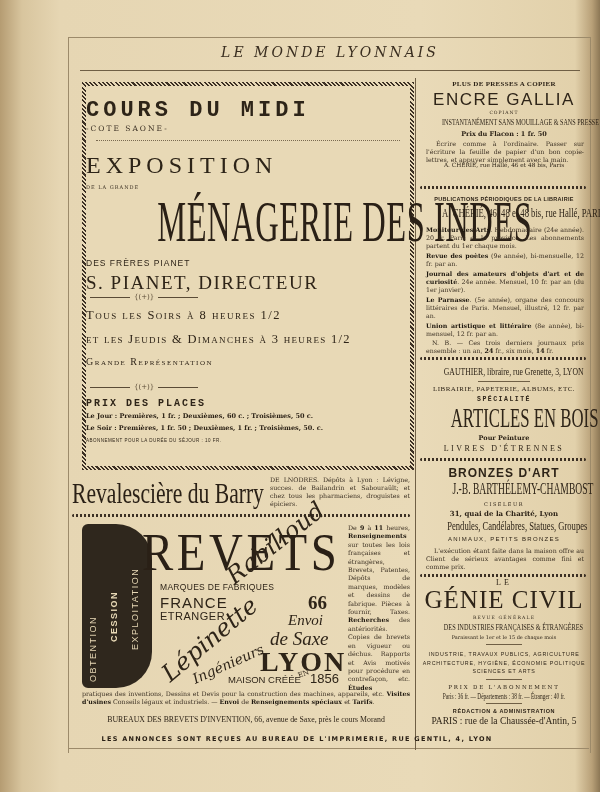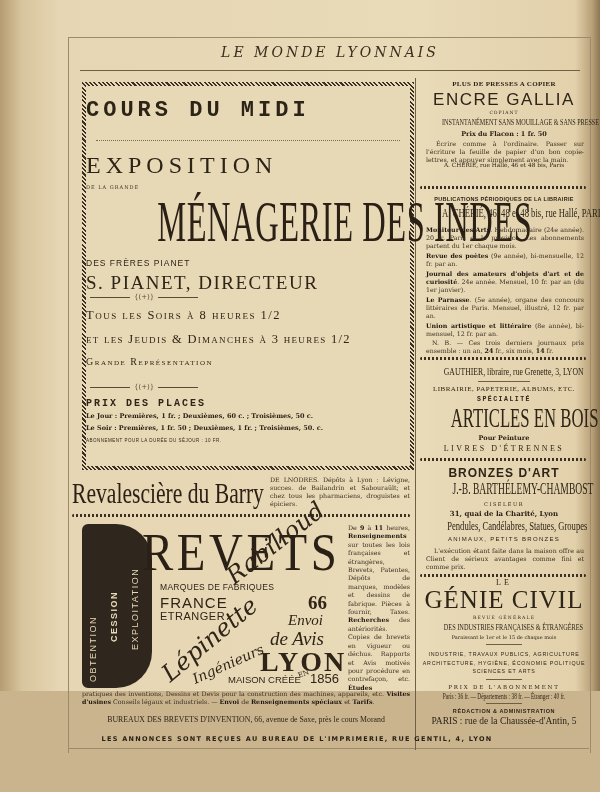--- a/index.html
+++ b/index.html
@@ -1,17 +1,17 @@
 <!DOCTYPE html>
 <html><head>
 <meta charset="utf-8">
 <style>
   html,body{margin:0;padding:0;}
   body{width:600px;height:792px;overflow:hidden;background:#c9b48e;position:relative;font-family:"DejaVu Serif",serif;color:#2e2418;}
-  .page{position:absolute;left:0;top:0;width:600px;height:691px;background:linear-gradient(90deg,#b59c72 0px,#d8c59e 22px,#e6d6b3 60px,#e9dab8 420px,#e2d1ab 575px,#b8a078 592px,#8c7755 600px);}
+  .page{position:absolute;left:0;top:0;width:600px;height:792px;background:linear-gradient(90deg,#b59c72 0px,#d8c59e 22px,#e6d6b3 60px,#e9dab8 420px,#e2d1ab 575px,#b8a078 592px,#8c7755 600px);}
   .frame{position:absolute;left:68px;top:37px;width:521px;height:715px;border-left:1px solid #9c8a6a;border-top:1px solid #9c8a6a;border-right:1px solid #9c8a6a;}
   .frame-bottom{position:absolute;left:68px;top:748px;width:521px;height:1px;background:#9c8a6a;}
   .masthead{position:absolute;left:80px;top:44px;width:500px;text-align:center;font-family:"DejaVu Serif",serif;font-style:italic;font-size:14px;letter-spacing:3px;color:#3a2e20;}
   .mast-rule{position:absolute;left:80px;top:70px;width:500px;height:1px;background:#6f5f45;}
   .col-divider{position:absolute;left:415px;top:78px;width:1px;height:672px;background:#6f5f45;}
 
   
   .box-ad{position:absolute;left:82px;top:82px;width:324px;height:380px;border:4px solid transparent;
     background:repeating-linear-gradient(45deg,#3c3024 0 1.5px,#e9dab8 1.5px 3px) border-box;}
   .box-inner{position:absolute;inset:0;background:#e8d9b6;text-align:left;}
@@ -109,20 +109,21 @@
   <div class="frame"></div>
   <div class="frame-bottom"></div>
 
   <div class="masthead">LE MONDE LYONNAIS</div>
   <div class="mast-rule"></div>
   <div class="col-divider"></div>
 
   <div class="box-ad">
     <div class="box-inner">
       <div class="t-cours">COURS DU MIDI</div>
+      <div class="t-cote">-COTE SAONE-</div>
       <div class="box-rule"></div>
       <div class="t-expo">EXPOSITION</div>
       <div class="t-dela">DE LA GRANDE</div>
       <div class="t-menag">MÉNAGERIE DES INDES</div>
       <div class="t-freres">DES FRÈRES PIANET</div>
       <div class="t-pianet">S. PIANET, DIRECTEUR</div>
       <div class="orn" style="top:207px">{(+)}</div>
       <div class="t-soirs">Tous les Soirs à 8 heures 1/2</div>
       <div class="t-jeudis">et les Jeudis &amp; Dimanches à 3 heures 1/2</div>
       <div class="t-grande">Grande Représentation</div>
@@ -146,21 +147,21 @@
     </div>
     <div class="revets">REVETS</div>
     <div class="marques">MARQUES DE FABRIQUES</div>
     <div class="france">FRANCE</div>
     <div class="etranger">ETRANGER</div>
     <div class="rabil">Rabilloud</div>
     <div class="lepin">Lépinette</div>
     <div class="ingen">Ingénieurs</div>
     <div class="n66">66</div>
     <div class="avenue">Envoi</div>
-    <div class="desaxe">de Avis</div>
+    <div class="desaxe">de Saxe</div>
     <div class="lyon">LYON</div>
     <div class="maison">MAISON CRÉÉE</div>
     <div class="en">EN</div>
     <div class="year">1856</div>
   </div>
   <div class="brev-side">De <b>9</b> à <b>11</b> heures, <b>Renseignements</b> sur toutes les lois françaises et étrangères, Brevets, Patentes, Dépôts de marques, modèles et dessins de fabrique. Pièces à fournir, Taxes. <b>Recherches</b> des antériorités. Copies de brevets en vigueur ou déchus. Rapports et Avis motivés pour procédure en contrefaçon, etc. <b>Études</b></div>
   <div class="brev-bottom">pratiques des inventions, Dessins et Devis pour la construction des machines, appareils, etc. <b>Visites d'usines</b> Conseils légaux et industriels. — <b>Envoi</b> de <b>Renseignements spéciaux</b> et <b>Tarifs</b>.</div>
   <div class="brev-bureaux">BUREAUX DES BREVETS D'INVENTION, 66, avenue de Saxe, près le cours Morand</div>
 
   <div class="footer-note">LES ANNONCES SONT REÇUES AU BUREAU DE L'IMPRIMERIE, RUE GENTIL, 4, LYON</div>

